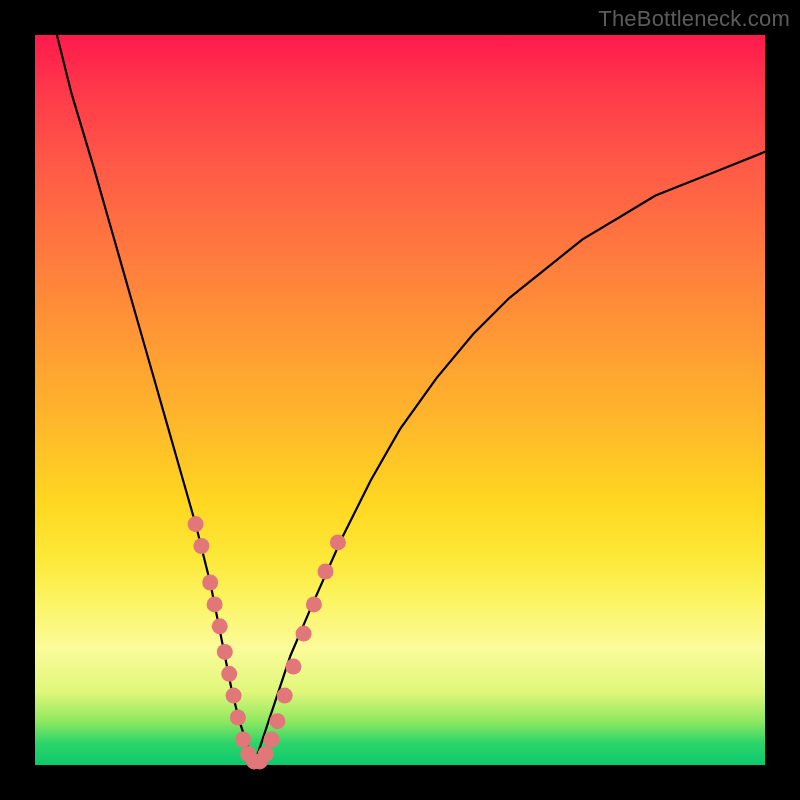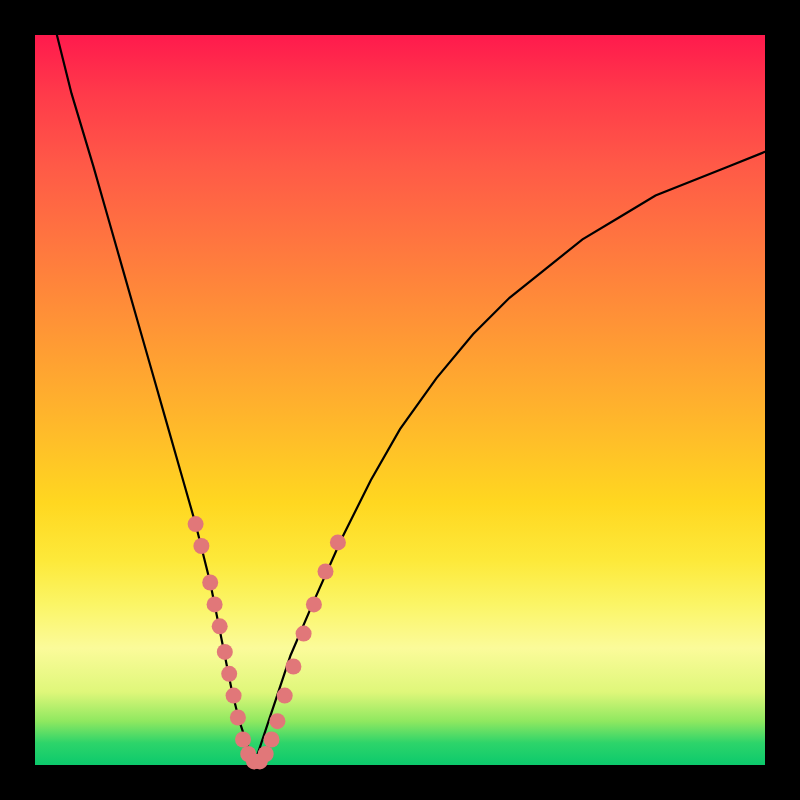--- a/index.html
+++ b/index.html
@@ -97,13 +97,14 @@
           <circle cx="242.4" cy="686.2" r="8" class="pt"></circle>
           <circle cx="249.7" cy="660.6" r="8" class="pt"></circle>
           <circle cx="258.4" cy="631.5" r="8" class="pt"></circle>
           <circle cx="268.6" cy="598.6" r="8" class="pt"></circle>
           <circle cx="278.9" cy="569.4" r="8" class="pt"></circle>
           <circle cx="290.5" cy="536.5" r="8" class="pt"></circle>
           <circle cx="302.9" cy="507.4" r="8" class="pt"></circle>
         </g>
     </svg>
   </div>
+  <div class="watermark">TheBottleneck.com</div>
 </div>
 
 </body></html>

